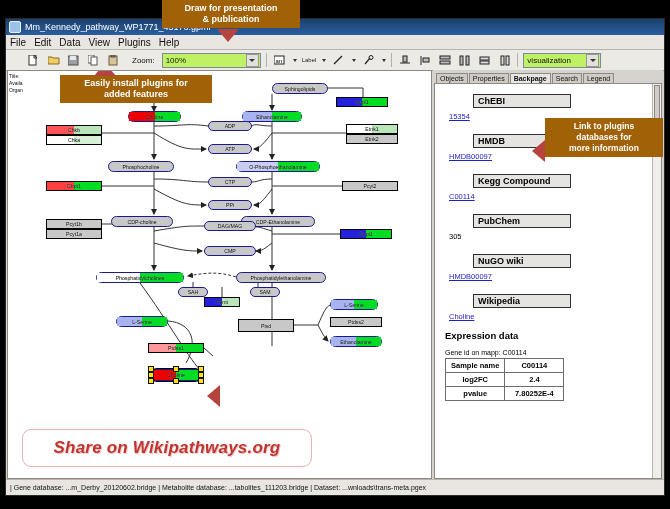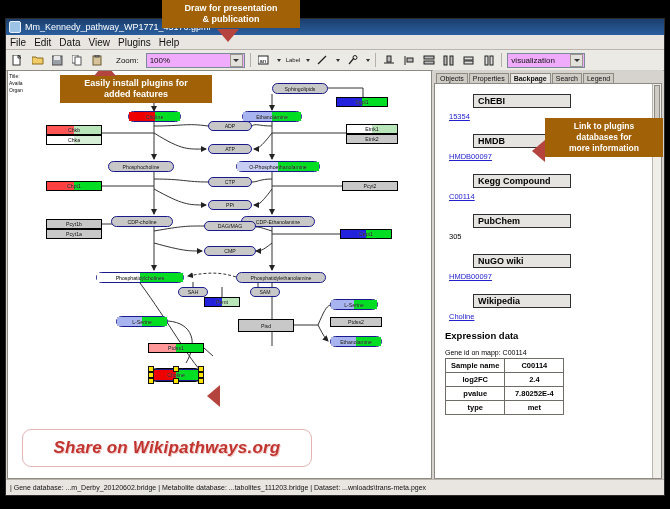--- a/index.html
+++ b/index.html
@@ -9,25 +9,25 @@
   
   .titlebar{height:16px;background:linear-gradient(#1c3f6e,#2a5e9e);display:flex;align-items:center;padding:0 3px;}
   .tb-ico{width:10px;height:10px;margin-right:4px;background:#9cc3e6;border:1px solid #e8f1fa;border-radius:2px;flex:0 0 auto;}
   .tb-title{color:#fff;font-size:9px;white-space:nowrap;overflow:hidden;}
 
   
   .menubar{height:14px;background:#e9e6e1;border-bottom:1px solid #b9b5ae;display:flex;align-items:center;padding-left:4px;}
   .menubar span{font-size:10px;color:#111;margin-right:8px;}
 
   
-  .toolbar{height:20px;background:#eceae5;border-bottom:1px solid #a9a59e;display:flex;align-items:center;padding-left:4px;gap:5px;}
+  .toolbar{height:20px;background:#eceae5;border-bottom:1px solid #a9a59e;display:flex;align-items:center;padding-left:20px;gap:5px;}
   .tbtn{width:13px;height:13px;border:1px solid transparent;display:flex;align-items:center;justify-content:center;}
   .tbtn svg{display:block;}
   .zlabel{font-size:8px;color:#111;margin-left:6px;margin-right:2px;}
-  .combo{height:13px;background:#f0abfc;border:1px solid #7a8a99;display:flex;align-items:center;justify-content:space-between;font-size:8px;padding:0 1px 0 3px;color:#111;}
+  .combo{height:13px;background:#bef264;border:1px solid #7a8a99;display:flex;align-items:center;justify-content:space-between;font-size:8px;padding:0 1px 0 3px;color:#111;}
   .combo .arw{width:11px;height:11px;background:#e3e1dc;border:1px solid #9b978f;display:flex;align-items:center;justify-content:center;}
   .combo .arw i{border-left:3px solid transparent;border-right:3px solid transparent;border-top:3px solid #333;font-style:normal;}
   .sep{width:1px;height:14px;background:#b4b0a9;}
   .caret{border-left:2.5px solid transparent;border-right:2.5px solid transparent;border-top:3.5px solid #333;margin-left:1px;}
 
   
   .body{position:absolute;left:0;top:50px;right:0;bottom:15px;display:flex;}
   .canvaswrap{position:relative;width:425px;background:#fff;border:1px solid #8d8a84;box-sizing:border-box;margin:1px;overflow:hidden;}
   .metaleft{position:absolute;left:1px;top:2px;font-size:5px;line-height:7px;color:#111;z-index:4;}
 
@@ -476,24 +476,20 @@
               <td>C00114</td>
             </tr>
             <tr>
               <td>log2FC</td>
               <td>2.4</td>
             </tr>
             <tr>
               <td>pvalue</td>
               <td>7.80252E-4</td>
             </tr>
-            <tr>
-              <td>type</td>
-              <td>met</td>
-            </tr>
           </tbody>
             </table>
         </div>
         <div class="vscroll">
           <div class="thumb"></div>
         </div>
       </div>
     </div>
   </div>
 

